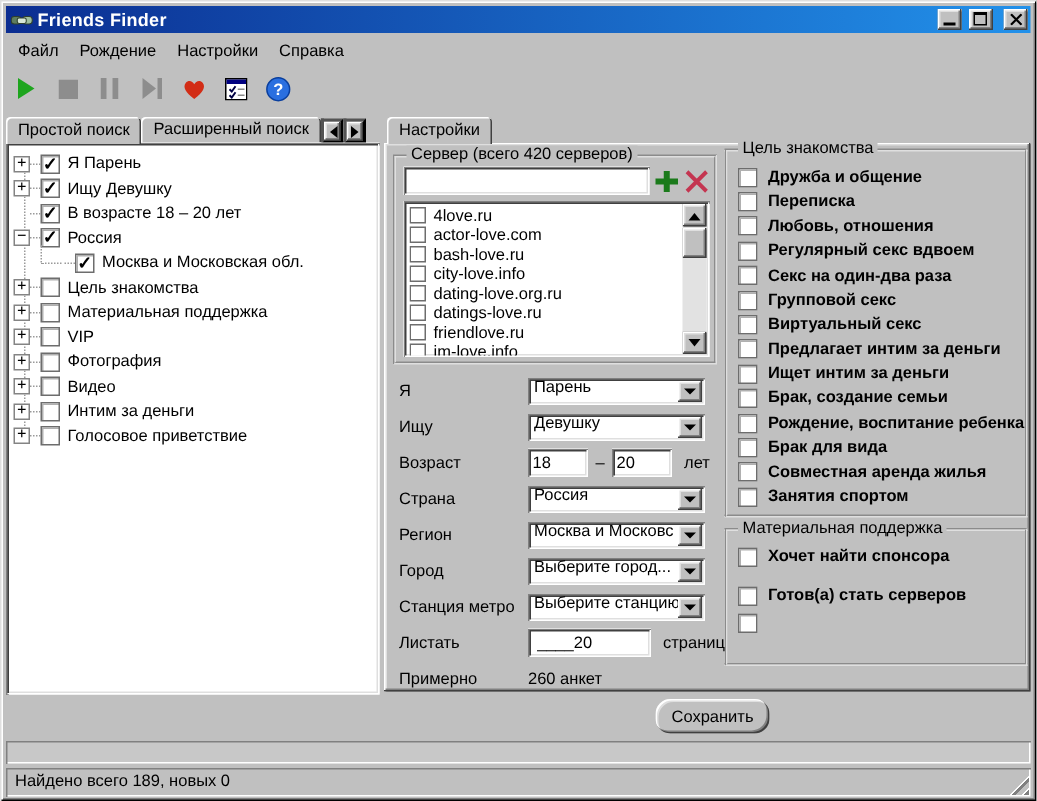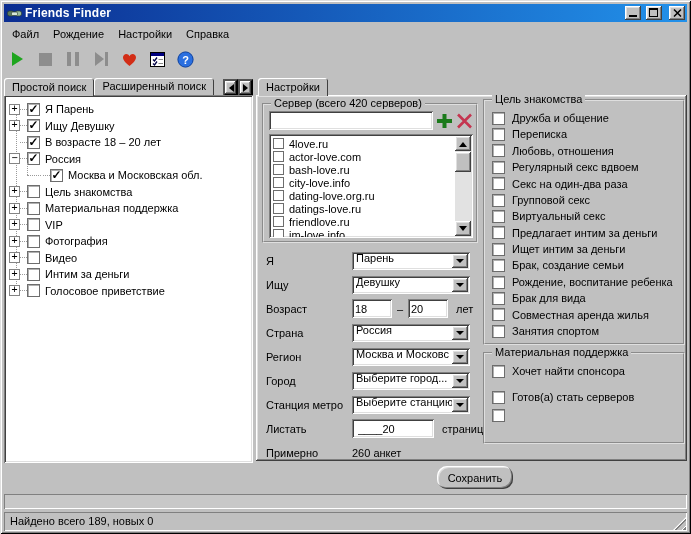--- a/index.html
+++ b/index.html
@@ -36,21 +36,21 @@
   
   .raised, .btn { background:#c0c0c0;
     box-shadow: inset -1px -1px 0 #404040, inset 1px 1px 0 #fff, inset -2px -2px 0 #808080, inset 2px 2px 0 #dfdfdf; }
   .btn { border:none; font-family:"Liberation Sans",sans-serif; font-size:11px; color:#000; }
   .btn.disabled { color:#848484; text-shadow:1px 1px 0 #fff; }
   .btn.default { border:1px solid #000; }
   .sunken { background:#fff; border:none;
     box-shadow: inset 1px 1px 0 #808080, inset -1px -1px 0 #fff, inset 2px 2px 0 #404040, inset -2px -2px 0 #dfdfdf; }
 
   
-  .tabstrip-left { position:absolute; left:4px; top:78px; width:249px; height:18px; display:flex; align-items:flex-end; }
+  .tabstrip-left { position:absolute; left:4px; top:78px; width:214px; height:18px; display:flex; align-items:flex-end; }
   .tabs { display:flex; height:18px; }
   .tab { background:#c0c0c0; height:17px; padding:2px 8px 0 8px; white-space:nowrap;
     border-radius:3px 3px 0 0;
     box-shadow: inset 1px 1px 0 #fff, inset -1px 0 0 #404040; position:relative; }
   .tab.active { height:18px; z-index:3; padding-top:3px;
     box-shadow: inset 1px 1px 0 #fff, inset -1px 0 0 #404040; }
   .tab-arrows { margin-left:auto; display:flex; align-items:flex-end; gap:0; }
   .tab-arrow { width:15px; height:17px; padding:0; display:inline-flex; align-items:center; justify-content:center; }
   .tri-left  { width:0; height:0; border:4px solid transparent; border-right:5px solid #000; margin-left:-3px;}
   .tri-right { width:0; height:0; border:4px solid transparent; border-left:5px solid #000; margin-right:-3px;}
@@ -117,21 +117,21 @@
   .suffix { margin-left:8px; white-space:nowrap; }
   .static-val { white-space:nowrap; }
 
   .goal-group { left:227px; top:4px; width:202px; height:246px; padding-top:9px; }
   .support-group { left:227px; top:257px; width:202px; height:92px; padding-top:9px; }
   .cb-row { display:flex; align-items:center; padding-left:7px; height:16.4px; }
   .support-group .cb-row { height:auto; margin-bottom:0; }
   .support-group .cb-row.r0 { margin-top:2px; }
   .support-group .cb-row.r1 { margin-top:13px; }
   .support-group .cb-row.r2 { margin-top:5px; }
-  .cb-label { margin-left:7px; white-space:pre-line; line-height:12.5px; }
+  .cb-label { margin-left:7px; white-space:pre-line; line-height:12.5px;font-weight:bold; }
 
   .save-btn { position:absolute; left:437px; top:466px; width:76px; height:23px;border-radius:10px; }
 
   .progress-strip { position:absolute; left:4px; top:494px; width:683px; height:15px; background:#c8c8c8;
     box-shadow: inset 1px 1px 0 #808080, inset -1px -1px 0 #fff; }
   .statusbar { position:absolute; left:4px; top:512px; width:683px; height:19px; background:#c0c0c0;
     box-shadow: inset 1px 1px 0 #808080, inset -1px -1px 0 #fff; padding:3px 6px; }
   .grip { position:absolute; right:1px; bottom:1px; width:13px; height:13px;
     background: repeating-linear-gradient(135deg, transparent 0 3px, #fff 3px 4px, #808080 4px 6px);
     clip-path: polygon(100% 0, 100% 100%, 0 100%); }

